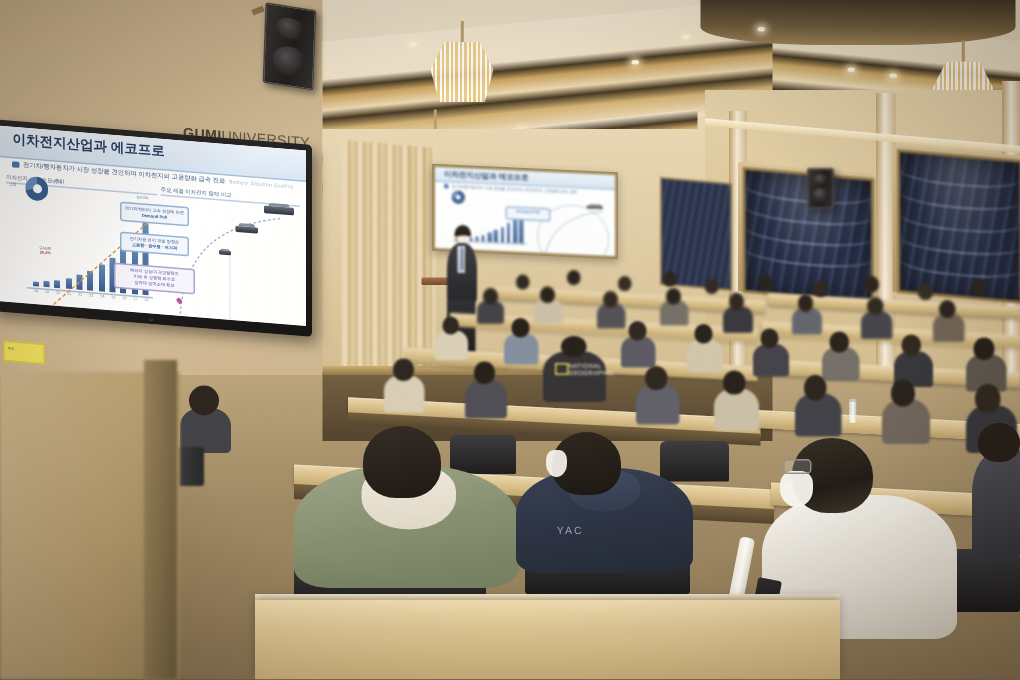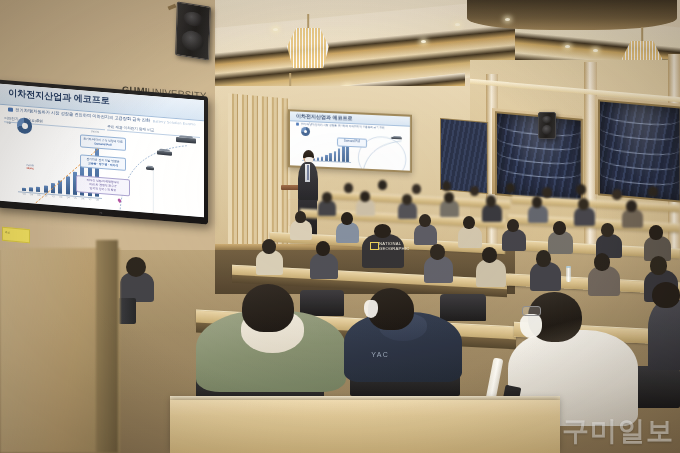--- a/index.html
+++ b/index.html
@@ -762,15 +762,14 @@
   <div class="abs fg-desk"></div>
 
   <div class="abs blur2" style="left:0;top:248px;width:120px;height:205px;
        background:linear-gradient(100deg,#cdb68c,#b59a6c 60%,#9b8459);"></div>
   <div class="abs blur2" style="left:96px;top:240px;width:22px;height:213px;
        background:linear-gradient(90deg,#8f7a52,#6c5b3c);"></div>
 
   <div class="abs warm"></div>
   <div class="abs grade"></div>
 
-  <div class="abs watermark">구미일보</div>
 
 </div>
 
 </body></html>

